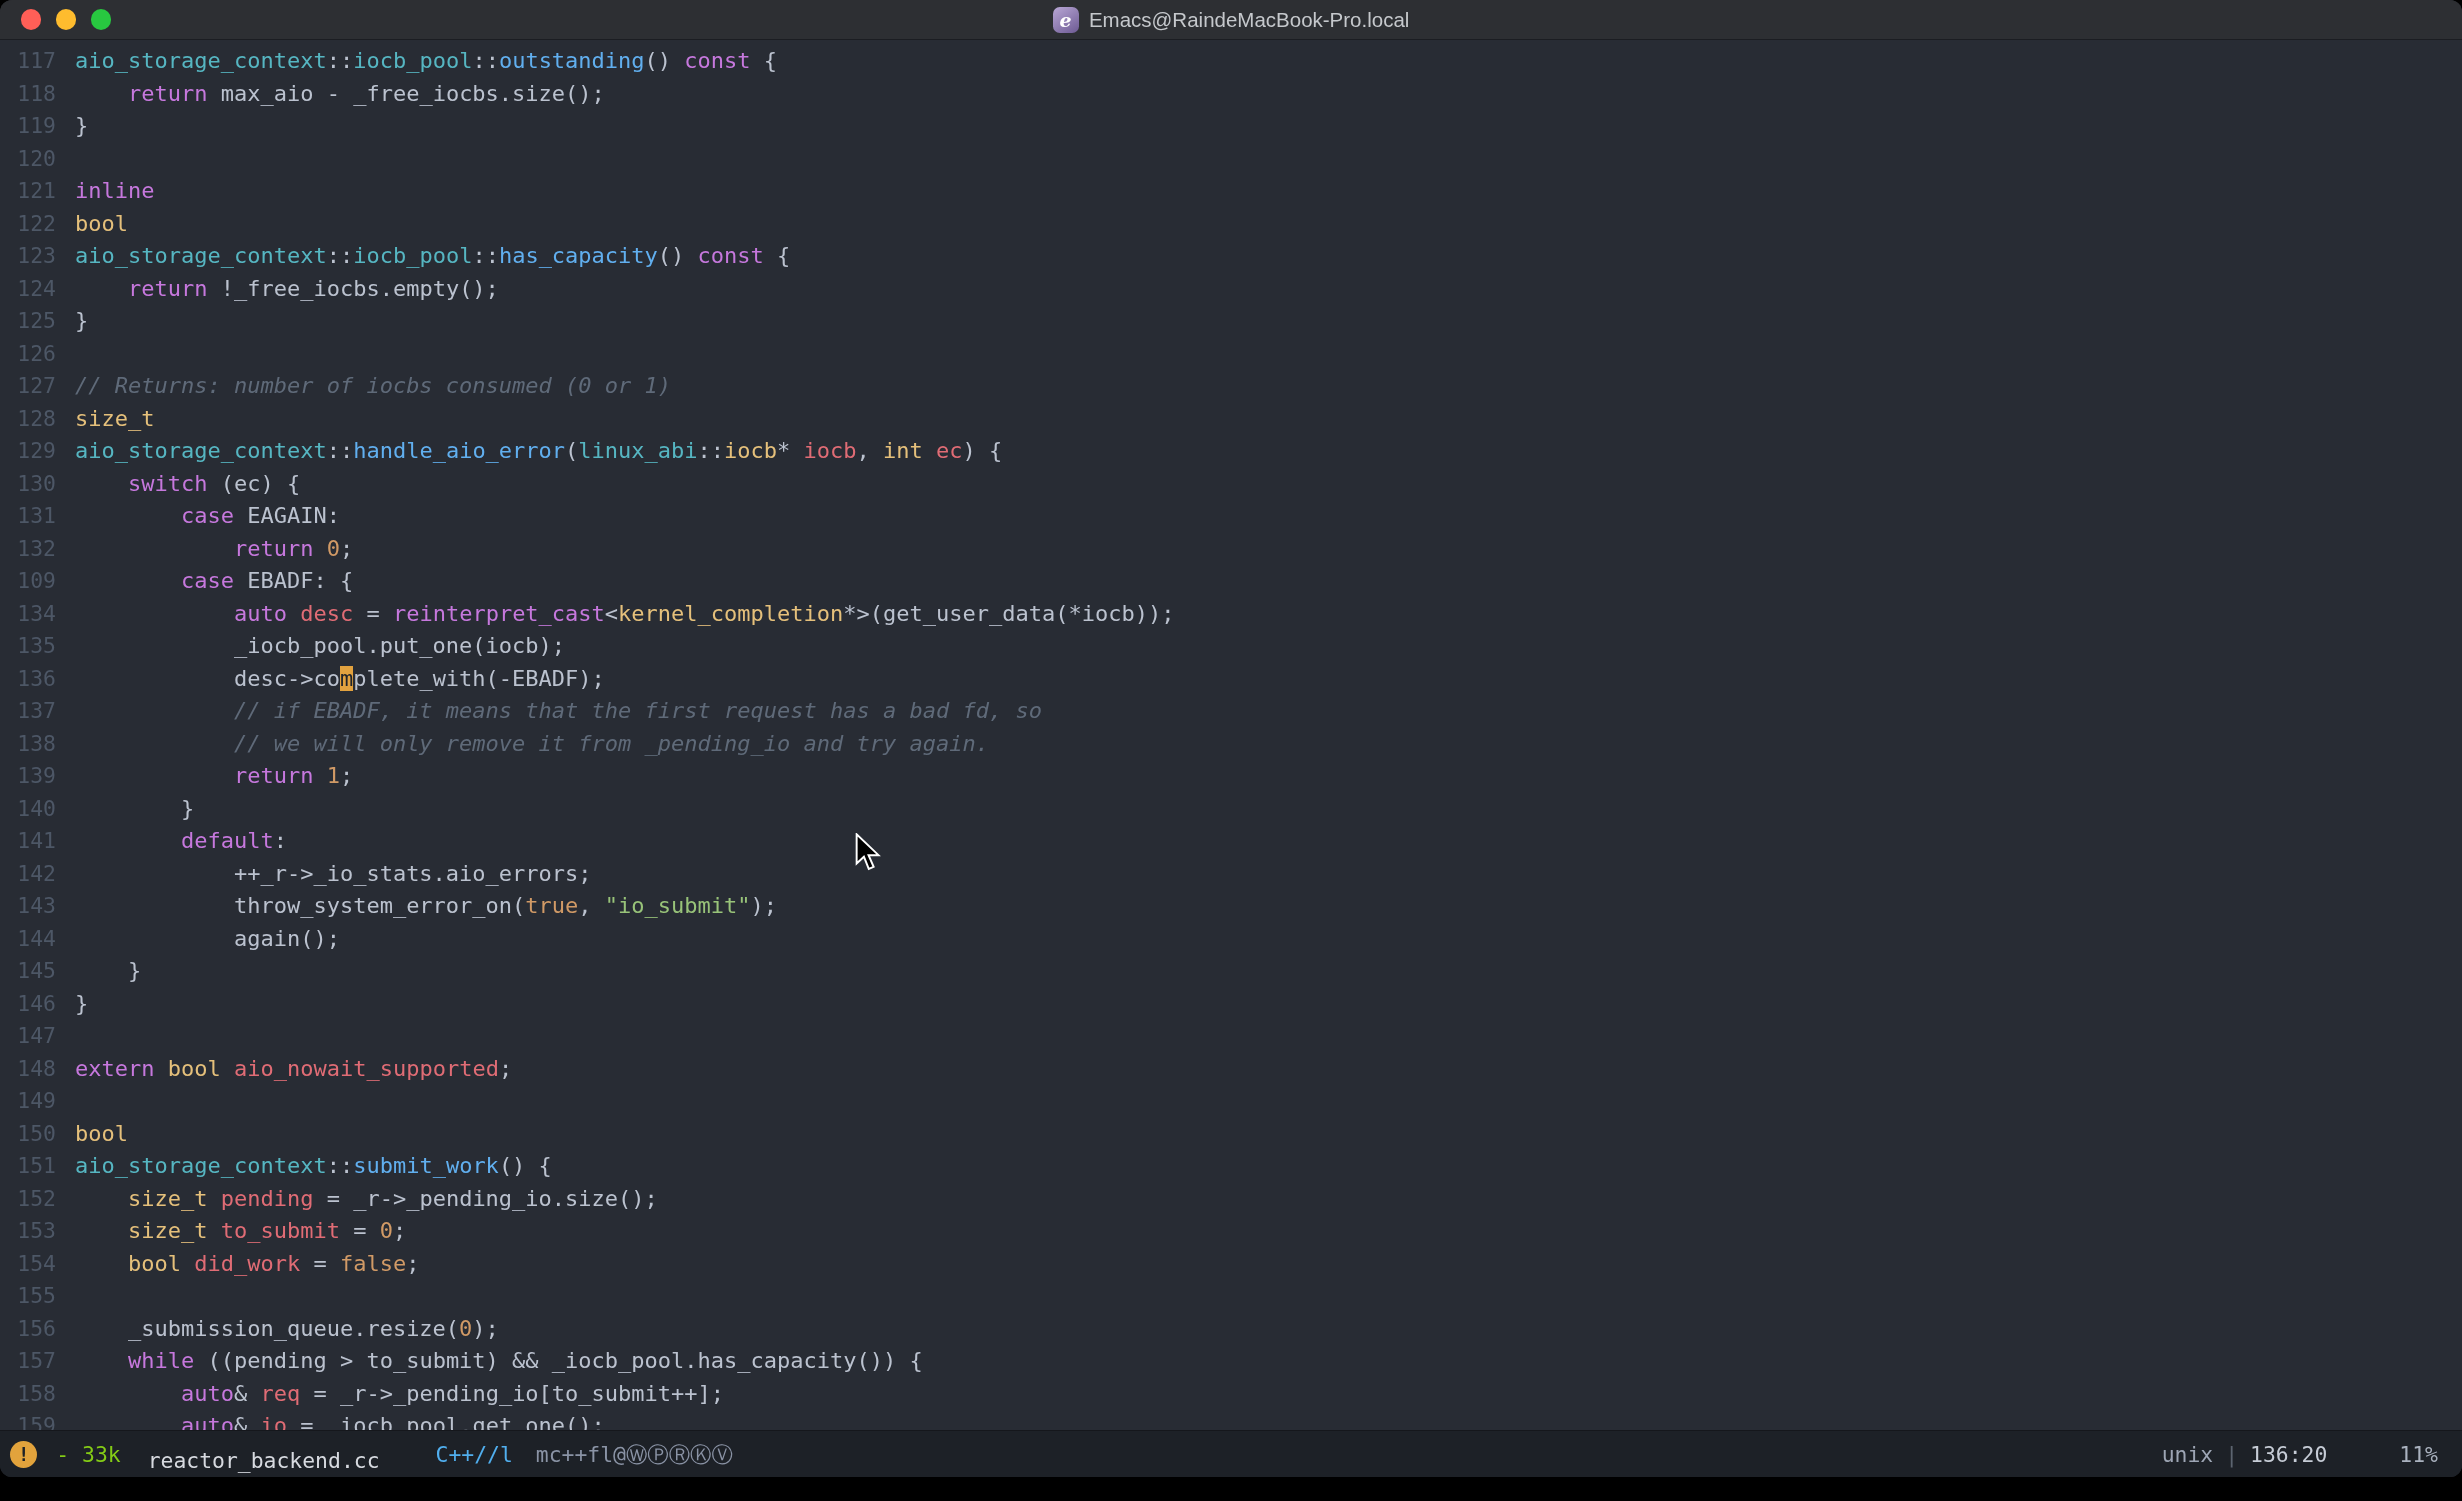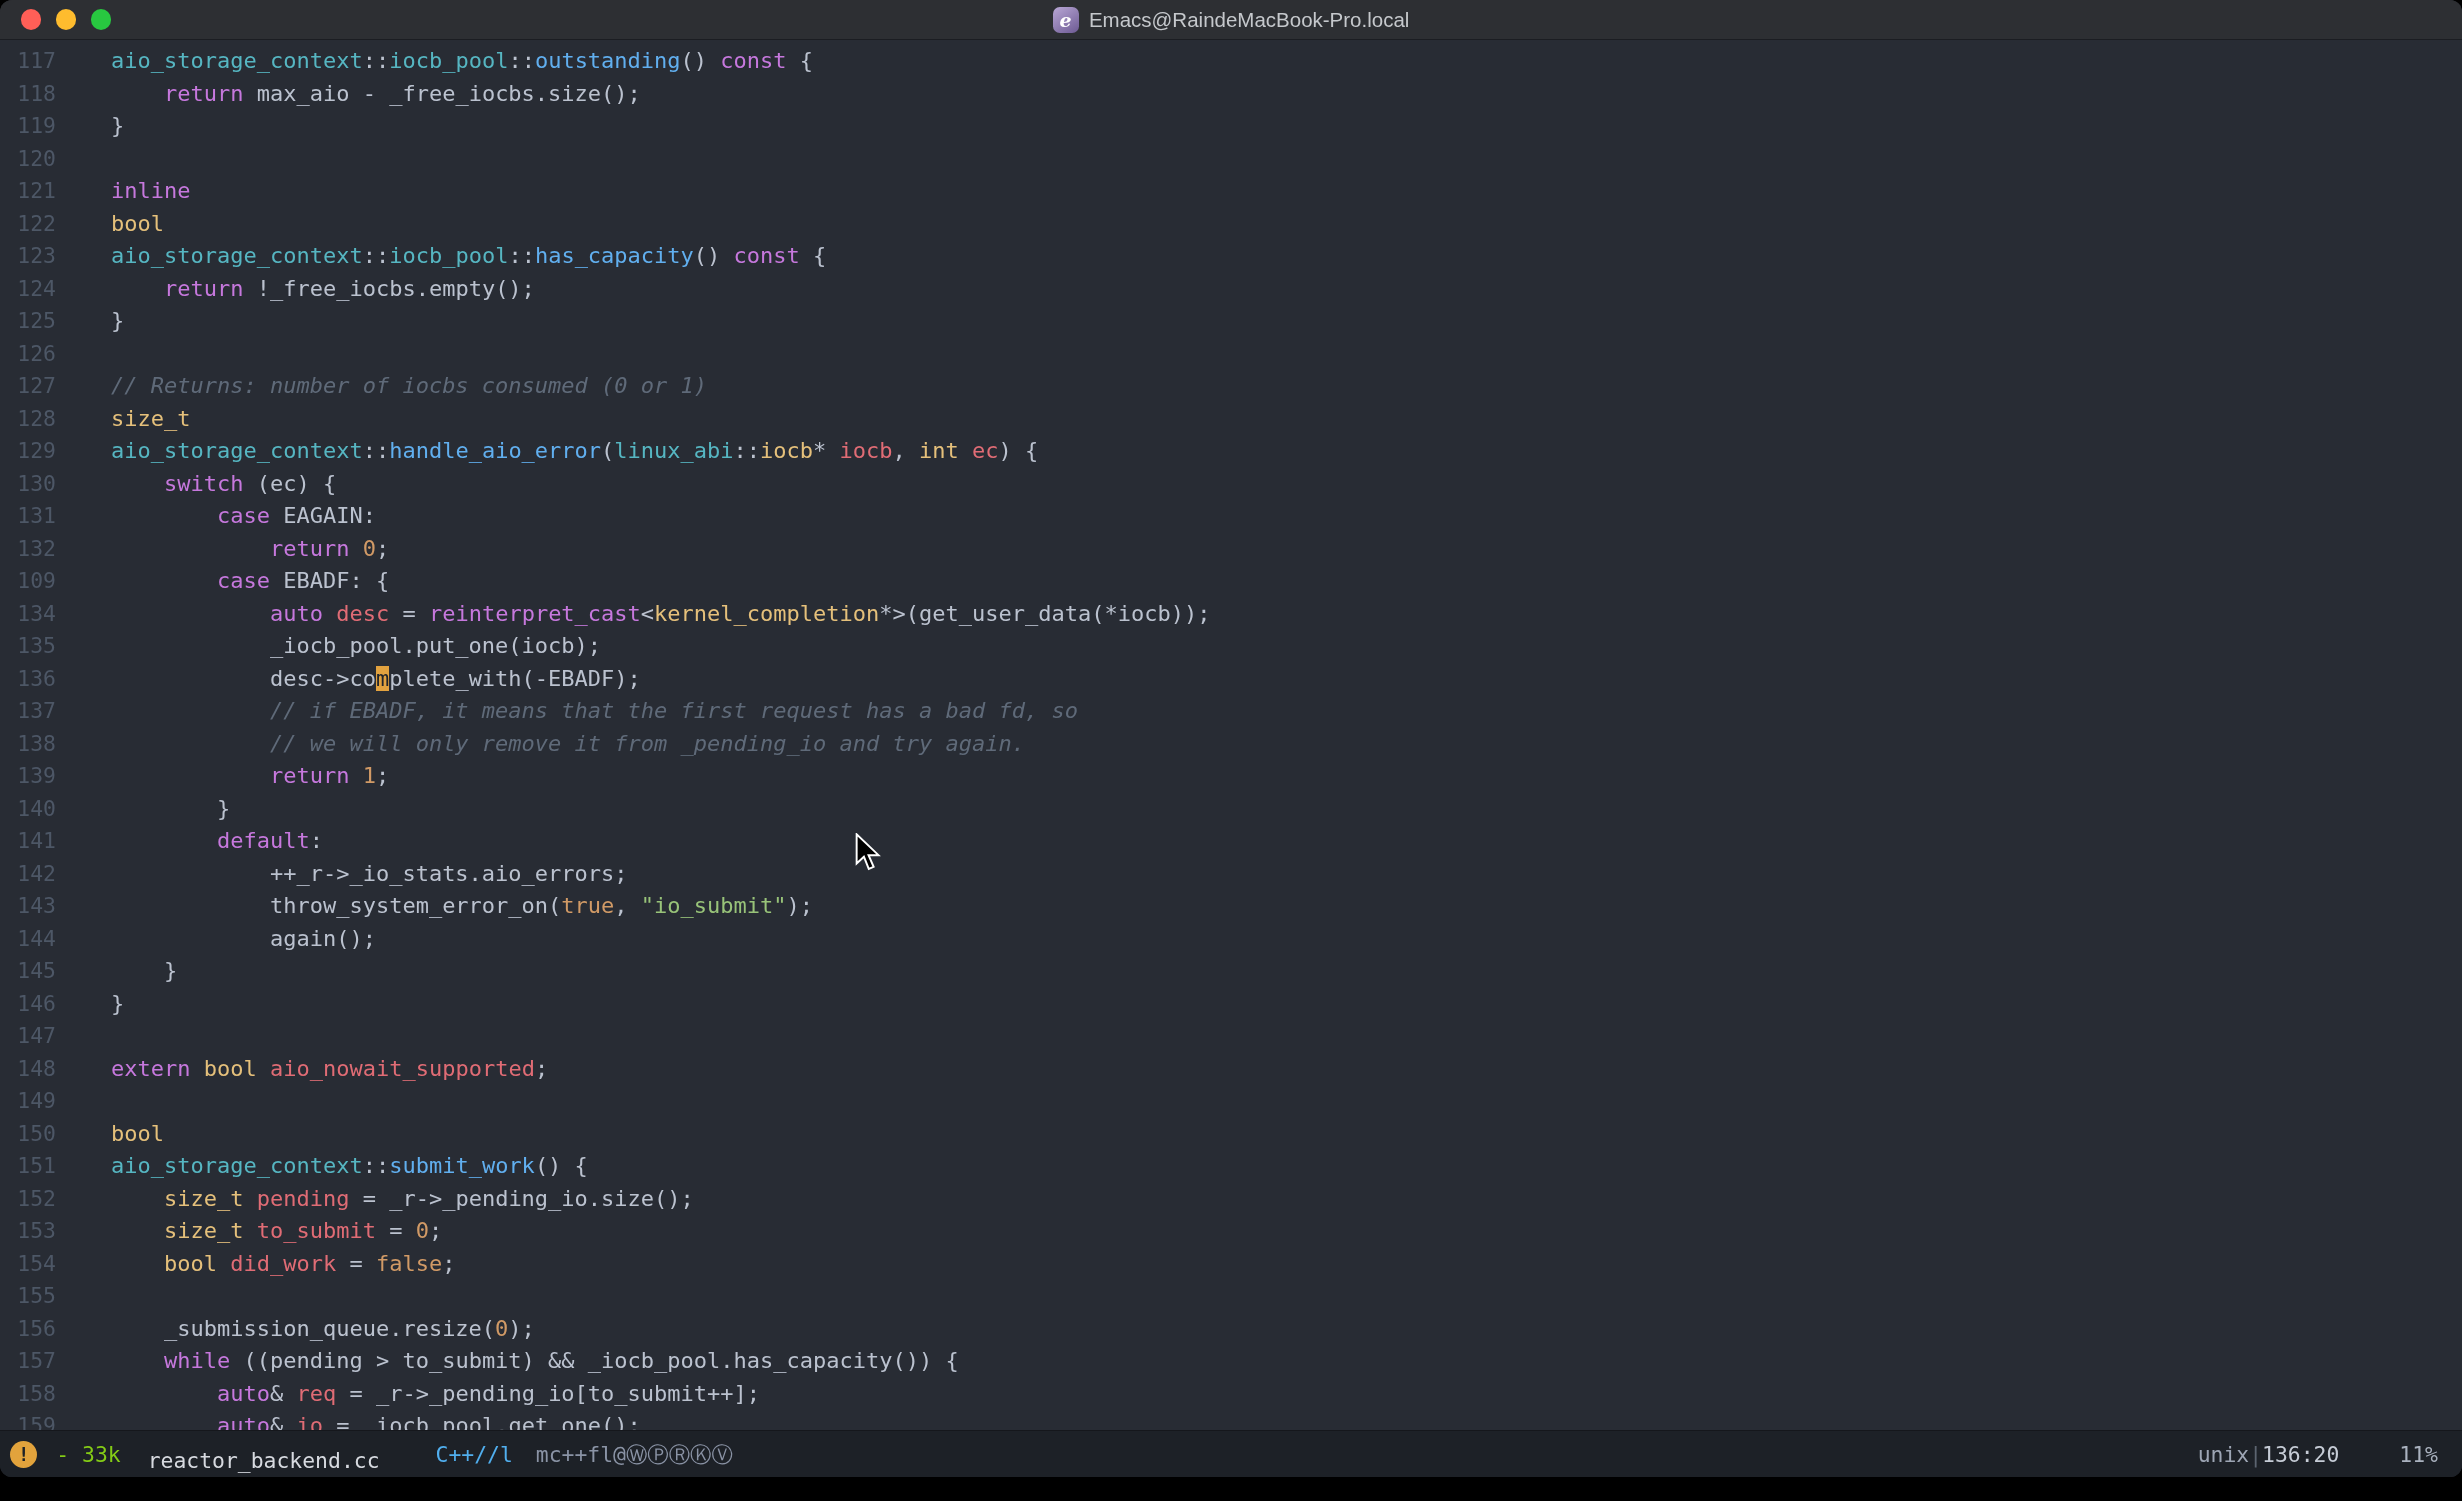--- a/index.html
+++ b/index.html
@@ -15,21 +15,21 @@
   .tl.green{background:#28c840;}
   .title-group{display:flex;align-items:center;gap:10.3px;color:#c5c8cc;
                font:20.5px "Liberation Sans",sans-serif;}
   .emacs-icon{width:26px;height:26px;border-radius:6.8px;flex:none;
               background:linear-gradient(145deg,#b9a7d6,#6d5a93);
               color:#fff;font:italic 700 19px "DejaVu Serif",serif;
               display:flex;align-items:center;justify-content:center;}
   
   .codearea{flex:1;overflow:hidden;padding-top:5.1px;position:relative;
             font-family:"DejaVu Sans Mono",monospace;font-size:22px;}
-  .line{height:32.5px;line-height:32.5px;white-space:pre;display:flex;gap:36px;}
+  .line{height:32.5px;line-height:32.5px;white-space:pre;display:flex;}
   .ln{flex:none;width:56px;text-align:right;padding-right:19px;color:#4d5766;font-size:21.4px;}
   .code{flex:1;}
   .tok-p{color:#bbc2cf;}
   .tok-k{color:#c678dd;}
   .tok-t{color:#e5c07b;}
   .tok-f{color:#61afef;}
   .tok-ns{color:#56b6c2;}
   .tok-v{color:#e06c75;}
   .tok-n{color:#d19a66;}
   .tok-s{color:#98c379;}
@@ -39,21 +39,21 @@
   .modeline{height:46px;flex:none;background:#1d2127;border-top:0.9px solid #15171c;
             display:flex;align-items:center;padding:0 24px 0 10.3px;
             font-family:"DejaVu Sans Mono",monospace;font-size:21.4px;color:#9da5b4;}
   .ml-badge{width:27px;height:27px;border-radius:50%;background:#e2a33c;color:#1d2127;
             font-weight:bold;font-size:19px;display:flex;align-items:center;justify-content:center;
             margin-right:19px;flex:none;}
   .ml-size{color:#84cc16;margin-right:27px;text-align:center;}
   .ml-buffer{color:#d7dae0;margin-top:12px;}
   .ml-major{color:#51afef;margin-left:56px;}
   .ml-minor{color:#8a93a5;margin-left:23px;}
-  .ml-right{margin-left:auto;display:flex;align-items:center;}
+  .ml-right{margin-left:auto;display:flex;align-items:center;gap:12px;}
   .ml-sep{color:#5c6470;}
   .ml-pos{color:#c6ccd6;}
   .ml-pct{margin-left:60px;color:#aab2bf;}
   
   .mouse{position:absolute;left:853px;top:833px;width:34px;height:39px;pointer-events:none;}
 </style>
 </head>
 <body>
 
 <div class="window">

